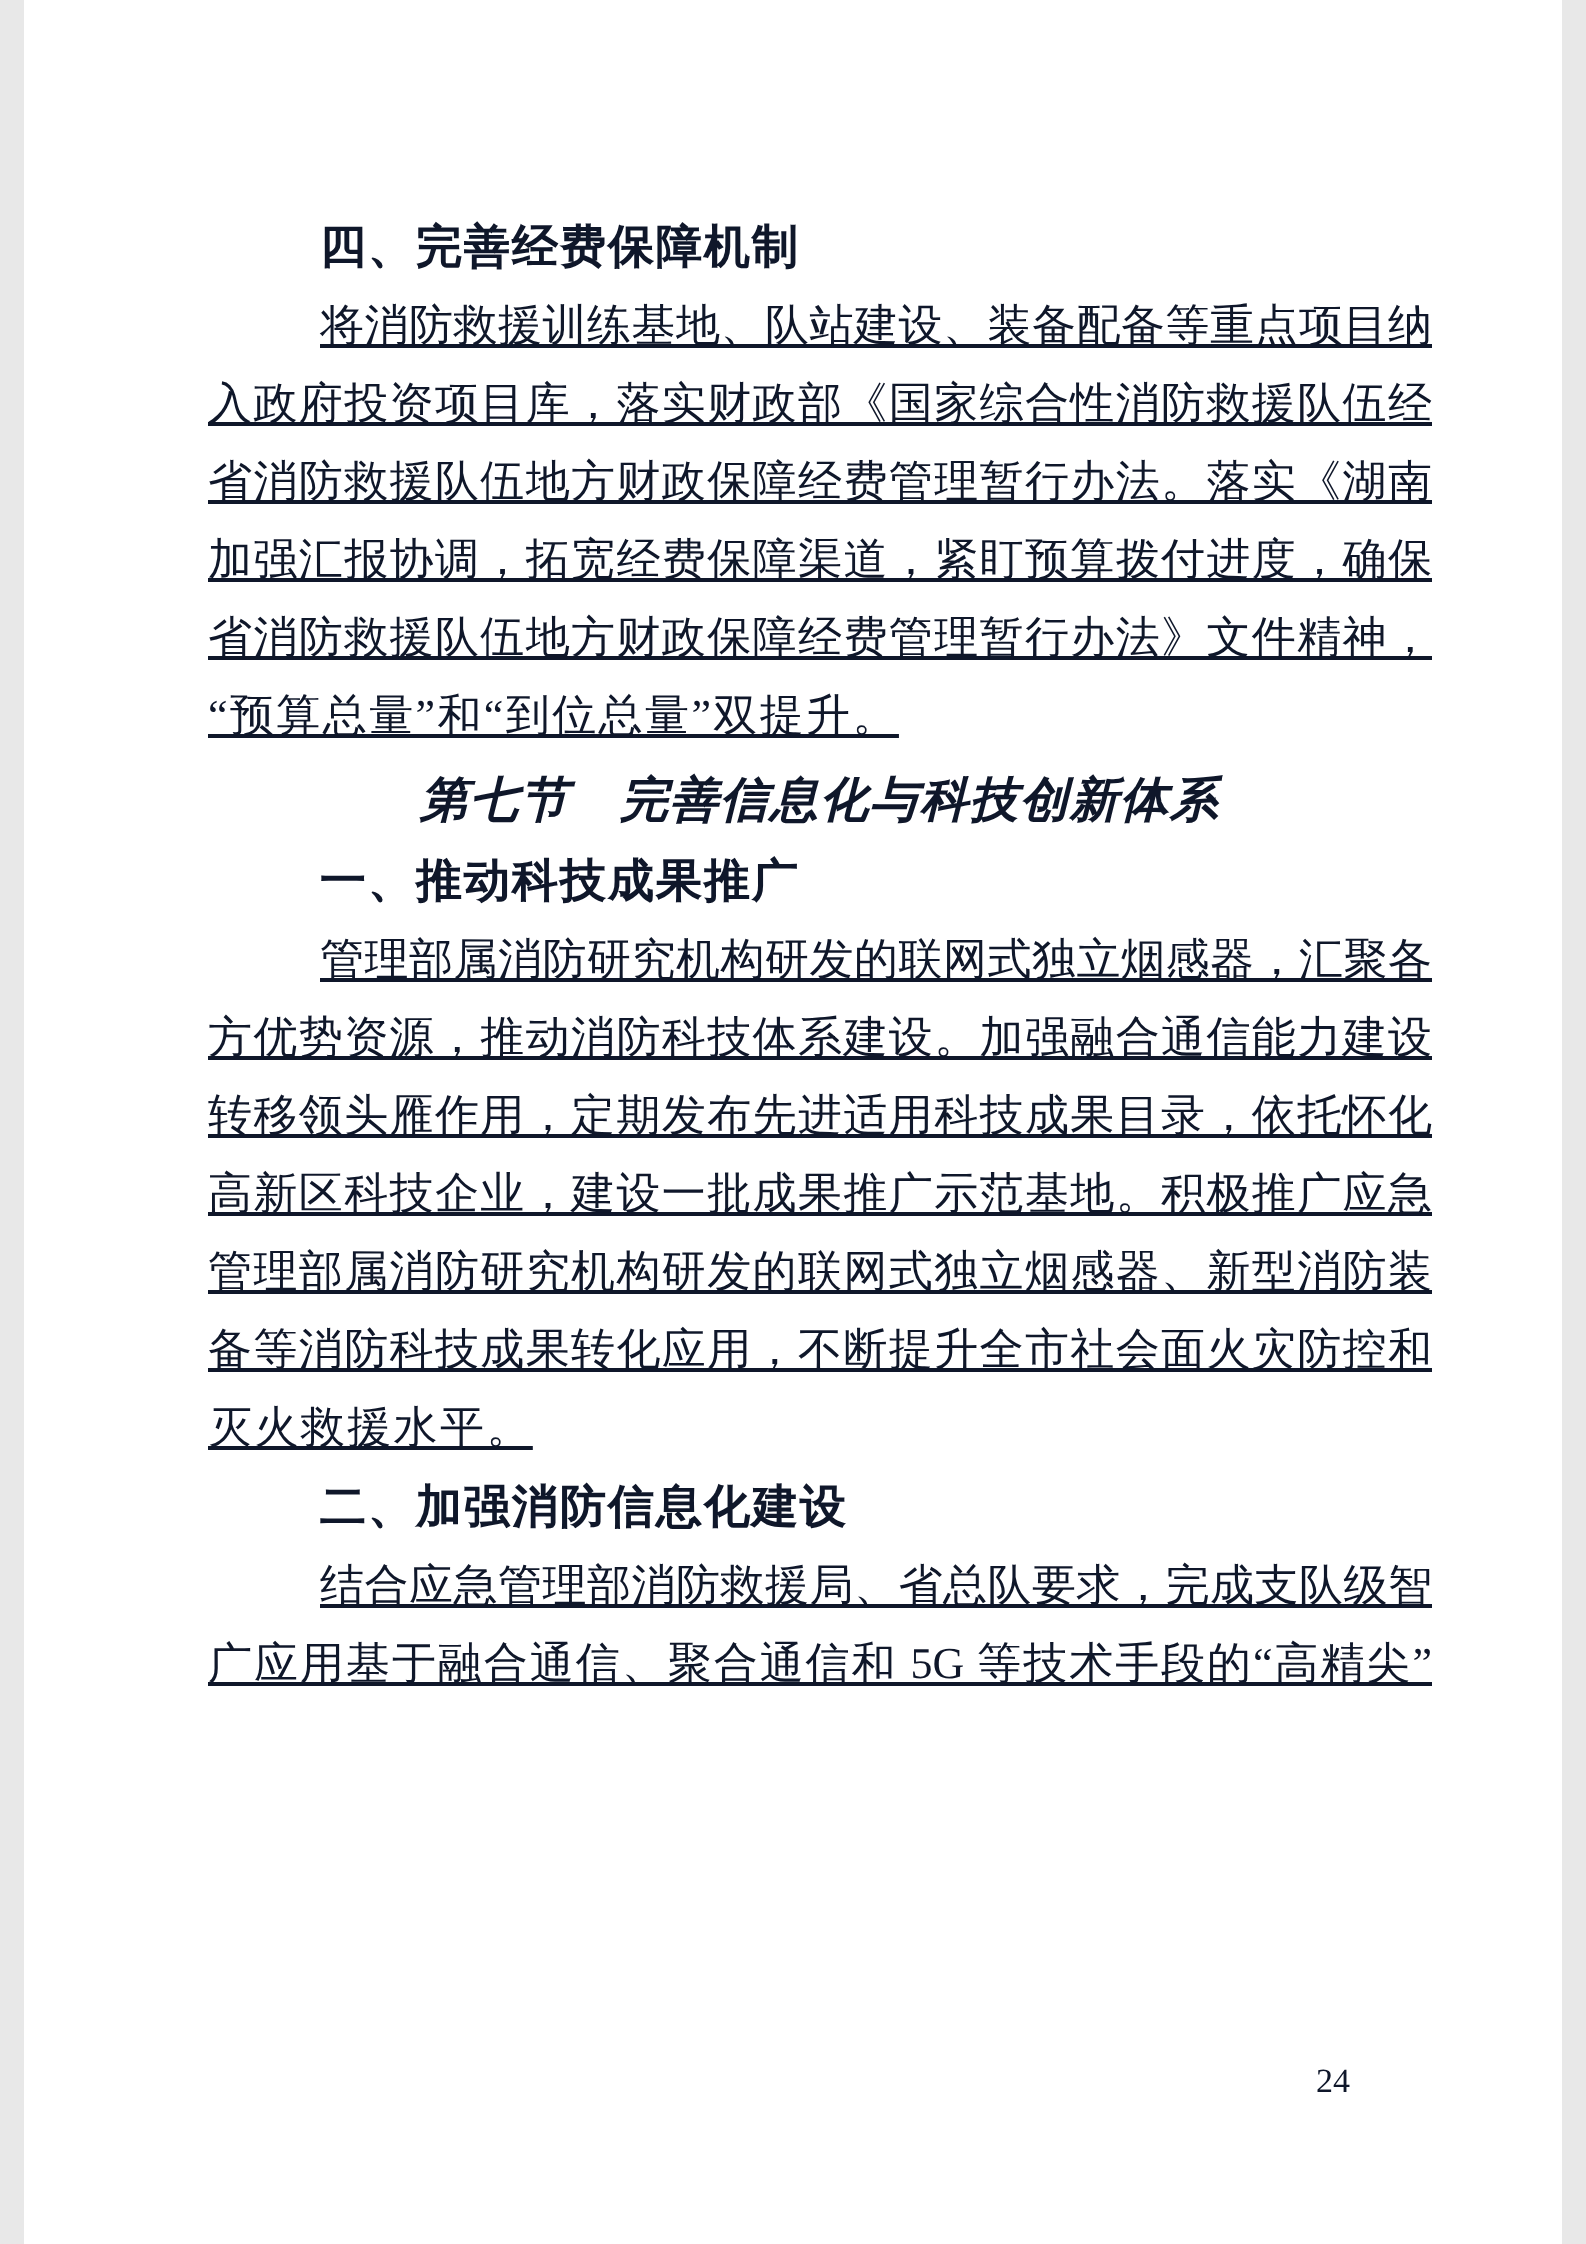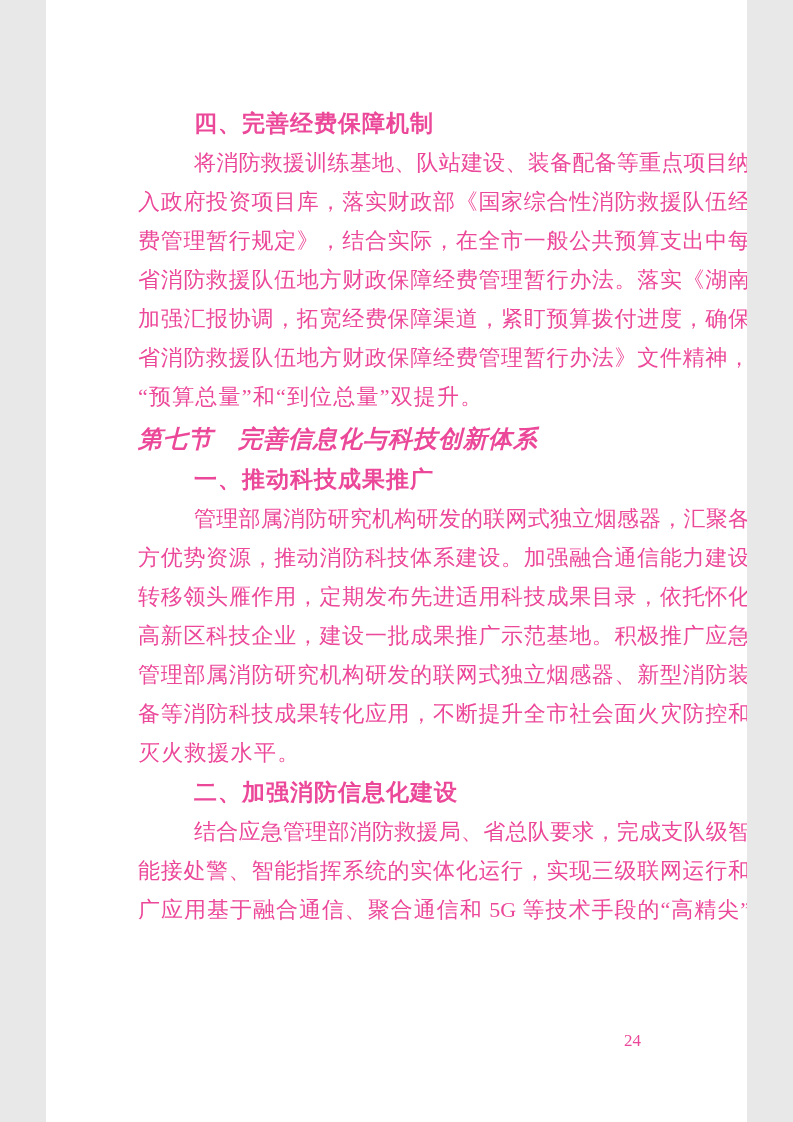--- a/index.html
+++ b/index.html
@@ -1,58 +1,60 @@
 <!DOCTYPE html>
 <html><head>
 <meta charset="utf-8">
 <style>
   html, body { margin: 0; padding: 0; background: #e8e8e8; }
   .page {
     position: relative;
-    width: 701px;
+    width: 769px;
     height: 1122px;
     margin: 0 auto;
     background: #ffffff;
-    color: #ec4899;
+    color: #0f172a;
     font-family: "Liberation Serif", "DejaVu Serif", serif;
     overflow: hidden;
   }
   .content {
     position: absolute;
     left: 92px;
     top: 104px;
     width: 612px;
   }
   .h-hei {
     font-family: "Liberation Sans", "DejaVu Sans", sans-serif;
     font-weight: 700;
     font-size: 23px;
     line-height: 39px;
     letter-spacing: 1px;
     margin: 0;
     padding-left: 56px;
   }
   .h-section {
-    font-family: Liberation Mono, monospace;
+    font-family: Liberation Serif, serif;
     font-weight: 700;
     font-style: italic;
     font-size: 24px;
     line-height: 39px;
     letter-spacing: 1px;
+    text-align: center;
     margin: 5px 0 0 0;
   }
   .h-gap { margin-top: 1px; }
   .para { margin: 0; }
   .line {
     font-size: 22px;
     line-height: 39px;
     text-align: justify;
     text-align-last: justify;
     text-justify: inter-character;
     white-space: nowrap;
+    text-decoration: underline;
   }
   .line.first { text-indent: 56px; }
   .line.last {
     text-align-last: left;
     letter-spacing: 1.2px;
     white-space: normal;
   }
   .pagenum {
     position: absolute;
     right: 106px;
@@ -66,21 +68,20 @@
 <body>
 
 <div class="page">
   <div class="content">
 
     <h3 class="h-hei">四、完善经费保障机制</h3>
 
     <div class="para">
         <div class="line first">将消防救援训练基地、队站建设、装备配备等重点项目纳</div>
         <div class="line">入政府投资项目库，落实财政部《国家综合性消防救援队伍经</div>
-        <div class="line">费管理暂行规定》，结合实际，在全市一般公共预算支出中每</div>
         <div class="line">省消防救援队伍地方财政保障经费管理暂行办法。落实《湖南</div>
         <div class="line">加强汇报协调，拓宽经费保障渠道，紧盯预算拨付进度，确保</div>
         <div class="line">省消防救援队伍地方财政保障经费管理暂行办法》文件精神，</div>
         <div class="line last">“预算总量”和“到位总量”双提升。</div>
       </div>
 
     <h2 class="h-section">第七节　完善信息化与科技创新体系</h2>
 
     <h3 class="h-hei">一、推动科技成果推广</h3>
 
@@ -91,20 +92,19 @@
         <div class="line">高新区科技企业，建设一批成果推广示范基地。积极推广应急</div>
         <div class="line">管理部属消防研究机构研发的联网式独立烟感器、新型消防装</div>
         <div class="line">备等消防科技成果转化应用，不断提升全市社会面火灾防控和</div>
         <div class="line last">灭火救援水平。</div>
       </div>
 
     <h3 class="h-hei h-gap">二、加强消防信息化建设</h3>
 
     <div class="para">
         <div class="line first">结合应急管理部消防救援局、省总队要求，完成支队级智</div>
-        <div class="line">能接处警、智能指挥系统的实体化运行，实现三级联网运行和</div>
         <div class="line">广应用基于融合通信、聚合通信和 5G 等技术手段的“高精尖”</div>
       </div>
 
   </div>
 
   <div class="pagenum">24</div>
 </div>
 
 </body></html>

